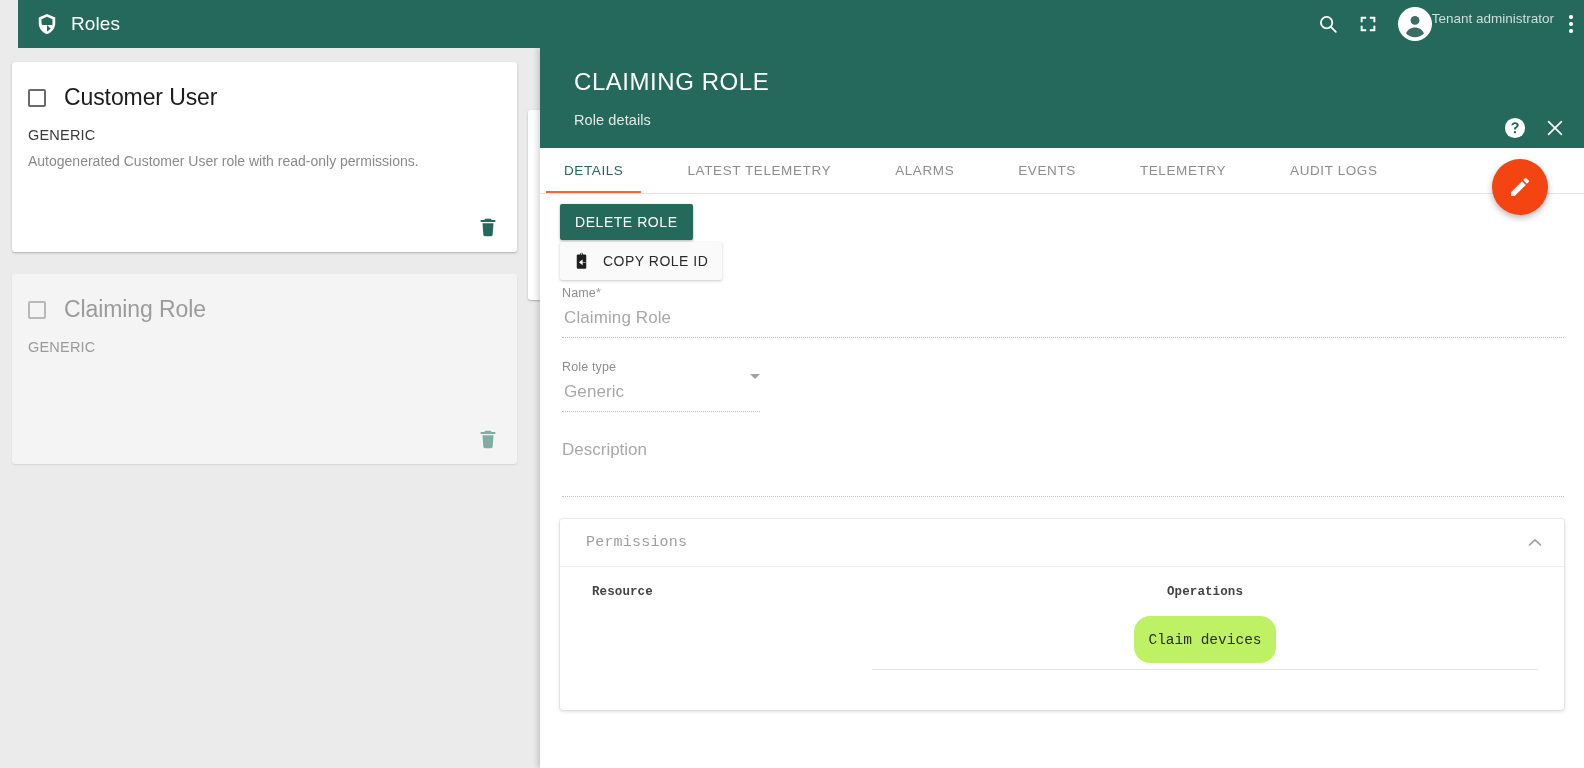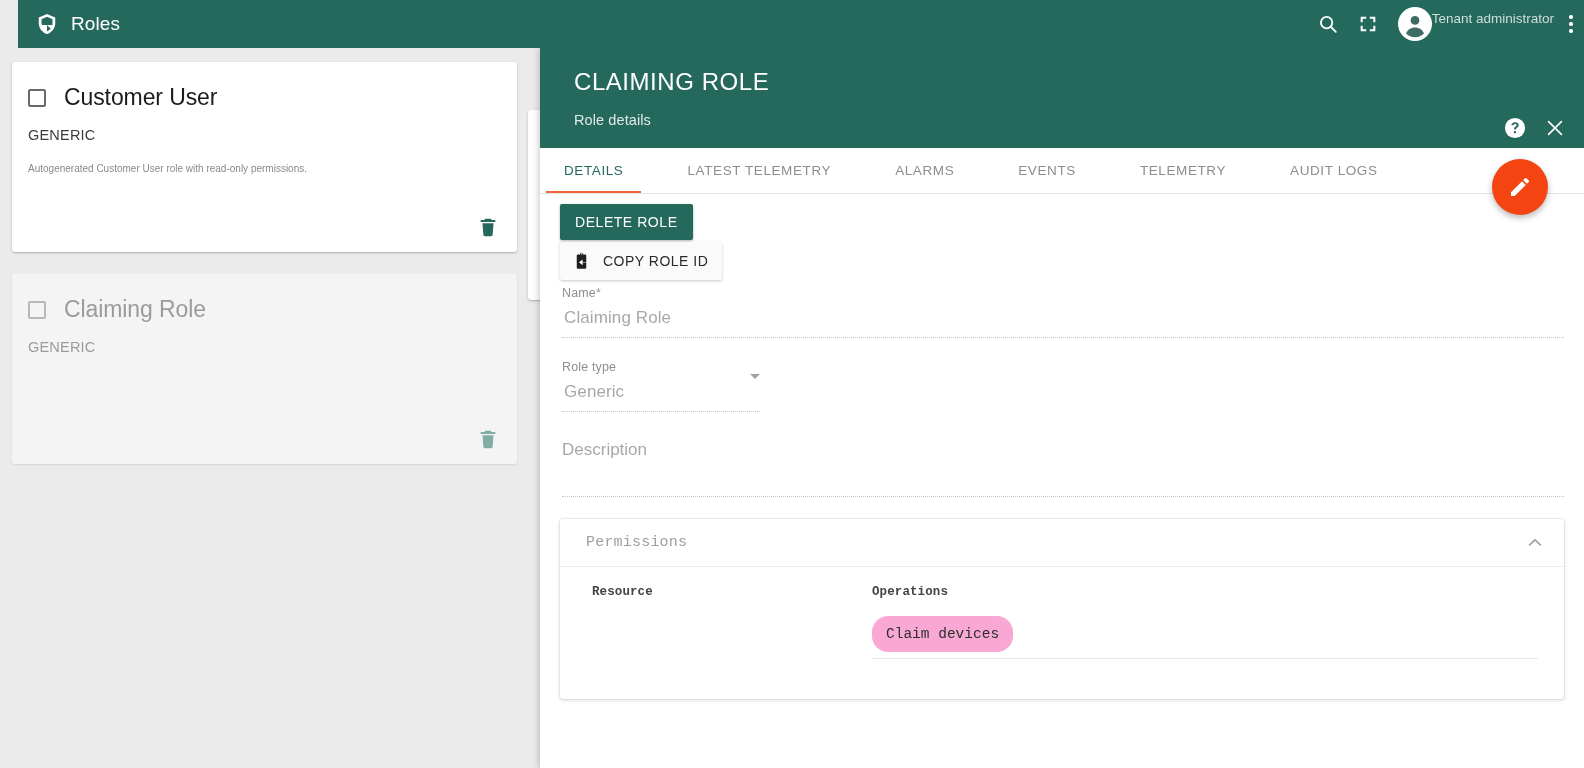--- a/index.html
+++ b/index.html
@@ -72,21 +72,21 @@
   .card-title {
     font-size: 23px; color: #1c1c1c; margin-left: 18px; font-weight: 400;
     letter-spacing: -.1px;
   }
   .role-card.dim .card-title { color: #9b9b9b; }
   .card-sub {
     font-size: 14.5px; color: #3c3c3c; margin-top: 16px; letter-spacing: .2px;
   }
   .role-card.dim .card-sub { color: #9b9b9b; }
   .card-desc {
-    font-size: 10px; color: #8a8a8a; margin-top: 19px; line-height: 1.35;
+    font-size: 14px; color: #8a8a8a; margin-top: 9px; line-height: 1.35;
   }
   .card-trash {
     position: absolute; right: 18px; bottom: 14px;
     width: 22px; height: 22px; cursor: pointer;
   }
   .card-trash svg { width: 22px; height: 22px; display:block; }
 
   
   .peek-card {
     position: absolute; left: 528px; top: 62px; width: 90px; height: 190px;
@@ -193,34 +193,34 @@
     height: 48px; display: flex; align-items: center; padding: 0 22px 0 26px;
     border-bottom: 1px solid #eeeeee; cursor: pointer;
   }
   .perm-head-title { font-size: 15px; color: #9e9e9e; letter-spacing: .2px; }
   .chev {
     margin-left: auto; width: 14px; height: 9px; display:block;
   }
   .perm-body { padding: 18px 26px 40px 32px; position: relative; }
   .perm-grid { display: flex; }
   .col-resource { width: 280px; }
-  .col-ops { flex: 1; }
+  .col-ops { flex: 1; text-align: center; }
   .col-head {
     font-size: 12.5px; color: #444444; font-weight: bold; letter-spacing: .1px;
     margin-bottom: 17px;
   }
   .resource-box {
     background: #f4f4f4; border-bottom: 1px solid #b6b6b6;
     height: 40px; display: flex; align-items: center; padding-left: 12px;
     font-size: 15px; color: #2d2d2d; cursor: pointer;
   }
   .ops-line { border-bottom: 1px solid #e6e6e6; padding-bottom: 6px; }
   .chip {
-    display: inline-flex; align-items: center; height: 36px; padding: 0 14px;
-    background: #f9a8d4; border-radius: 16px; font-size: 14.5px; color: #2d2d2d;
+    display: inline-flex; align-items: center; height: 47px; padding: 0 14px;
+    background: #bef264; border-radius: 16px; font-size: 14.5px; color: #2d2d2d;
     cursor: pointer;
   }
 </style>
 </head>
 <body>
 
 <div id="root">
 
   <div class="appbar">
     <div class="appbar-left">

